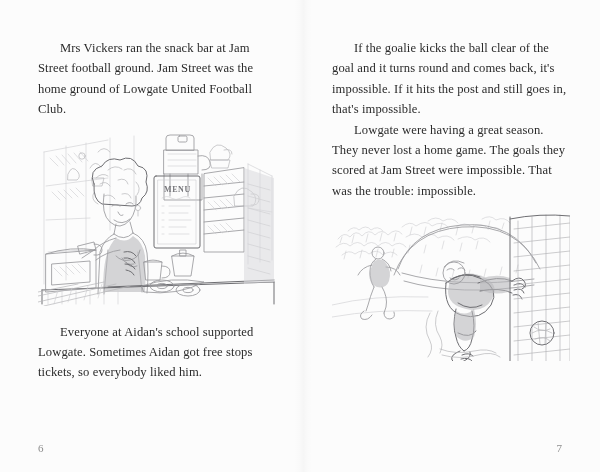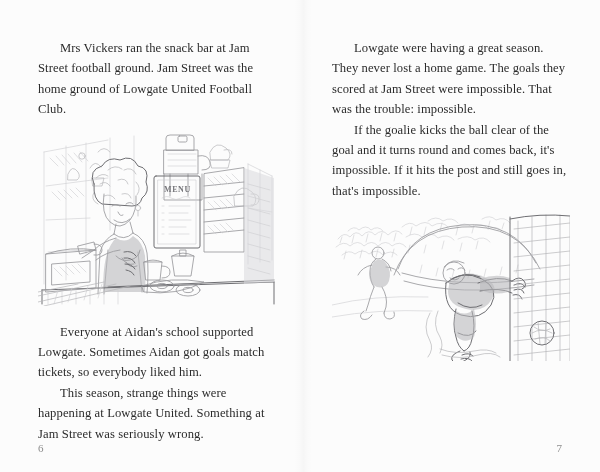--- a/index.html
+++ b/index.html
@@ -293,32 +293,31 @@
         </g>
 
         <path class="sh" d="M206 34 L236 44 L236 148 L206 150 z" opacity="0.18"></path>
         <g class="sk sk-vl">
           <path d="M210 50 L232 56 M210 62 L232 68 M210 74 L232 80 M210 86 L232 92
                    M210 98 L232 104 M210 110 L232 116 M210 122 L232 128 M210 134 L232 140"></path>
         </g>
       </svg>
     </div>
 
-    <p class="para block gap-top" style="margin-top:16px;">Everyone at Aidan's school supported Lowgate. Sometimes Aidan got goals match tickets, so everybody liked him.</p>
-
-    <p class="para block">This season, strange things were happening at Lowgate United. Something at Jam Street was seriously wrong.</p>
+    <p class="para block gap-top" style="margin-top:16px;">Everyone at Aidan's school supported Lowgate. Sometimes Aidan got free stops tickets, so everybody liked him.</p>
+
 
     <div class="folio folio-left">6</div>
   </div>
 
   <div class="page page-right">
 
+    <p class="para block">If the goalie kicks the ball clear of the goal and it turns round and comes back, it's impossible. If it hits the post and still goes in, that's impossible.</p>
+
     <p class="para block">Lowgate were having a great season. They never lost a home game. The goals they scored at Jam Street were impossible. That was the trouble: impossible.</p>
-
-    <p class="para block">If the goalie kicks the ball clear of the goal and it turns round and comes back, it's impossible. If it hits the post and still goes in, that's impossible.</p>
 
     <div class="illus" style="margin-top:12px;">
       <svg width="238" height="148" viewBox="0 0 238 148" aria-hidden="true">
 
         <g class="sk sk-vl">
           <path d="M6 26 q6 -8 12 -2 q6 -8 12 -1 q7 -8 13 -1 q7 -7 13 0 q8 -8 14 -1"></path>
           <path d="M4 34 q8 -7 14 -1 q8 -7 14 0 q8 -7 14 0 q8 -7 14 0 q8 -6 14 1"></path>
           <path d="M10 42 q7 -6 13 -1 q8 -6 14 0 q8 -6 14 1 q8 -6 14 0"></path>
           <path d="M16 18 q6 -6 11 -1 q7 -6 12 0 q7 -5 12 1"></path>
           <path d="M70 14 q8 -7 14 -1 q10 -7 16 0 q10 -6 16 1"></path>

